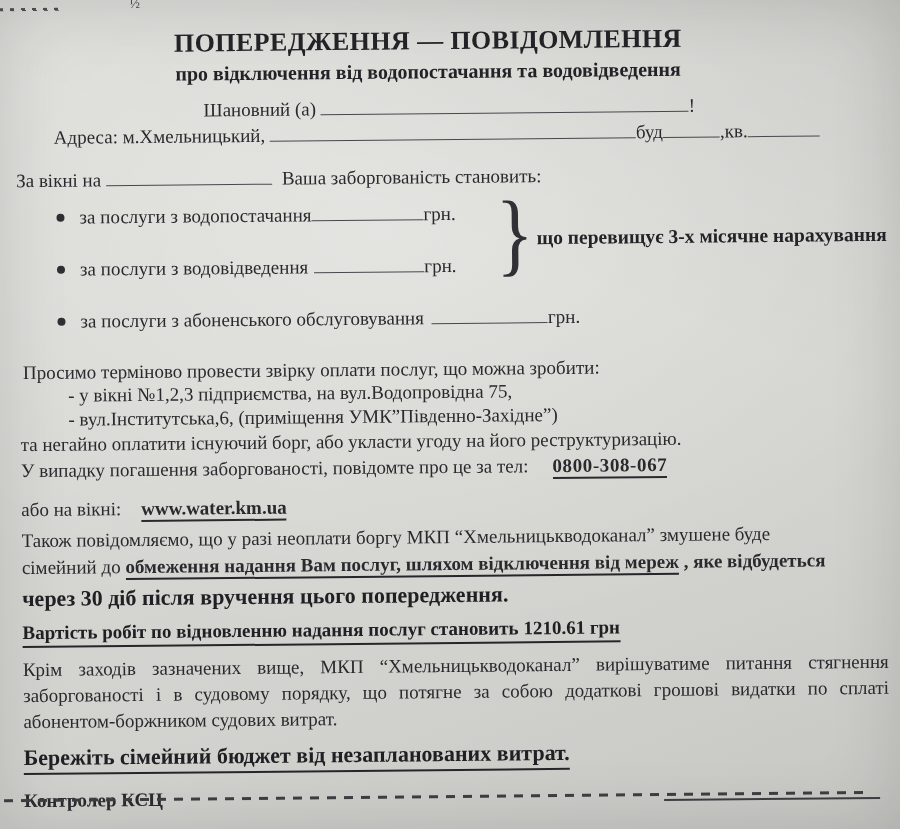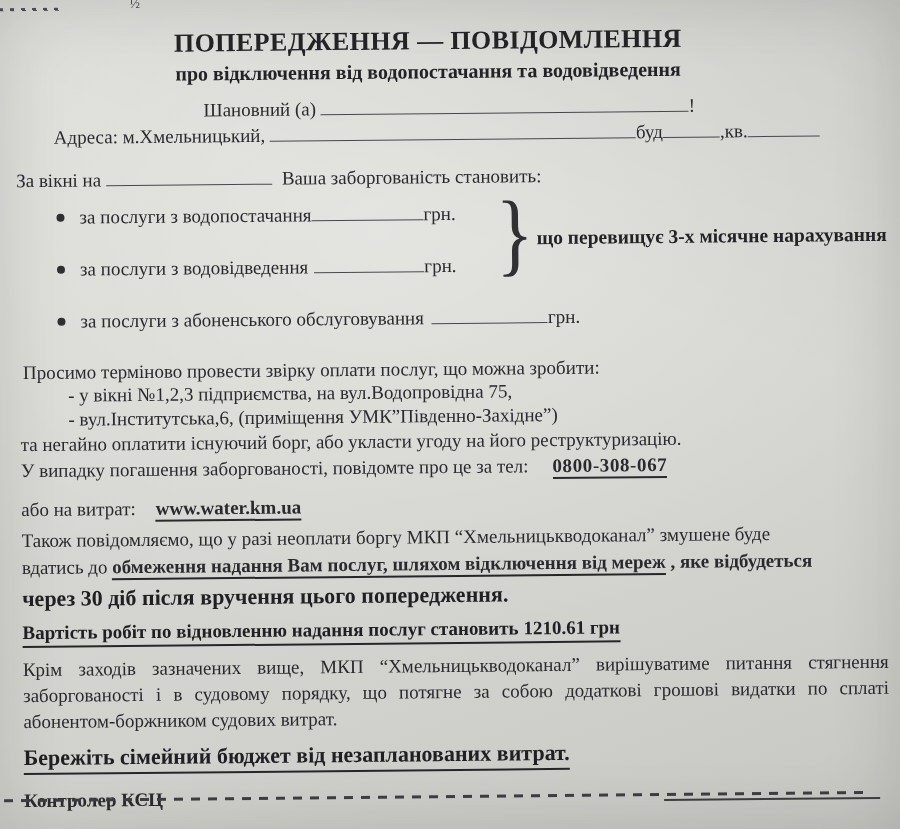--- a/index.html
+++ b/index.html
@@ -149,26 +149,26 @@
     <div class="pay-intro">Просимо терміново провести звірку оплати послуг, що можна зробити:</div>
     <div class="pay-option">- у вікні №1,2,3 підприємства, на вул.Водопровідна 75,</div>
     <div class="pay-option">- вул.Інститутська,6, (приміщення УМК”Південно-Західне”)</div>
     <div class="pay-outro">та негайно оплатити існуючий борг, або укласти угоду на його реструктуризацію.</div>
 
     <div class="line phone-line">
       <span>У випадку погашення заборгованості, повідомте про це за тел:</span><span class="phone">0800-308-067</span>
     </div>
 
     <div class="line site-line">
-      <span>або на витрат:</span><span class="site">www.water.km.ua</span>
+      <span>або на вікні:</span><span class="site">www.water.km.ua</span>
     </div>
 
     <p class="warning">
       <span>Також повідомляємо, що у разі неоплати боргу МКП “Хмельницькводоканал” змушене буде</span><br>
-      <span>вдатись до </span><span class="u">обмеження надання Вам послуг, шляхом відключення від мереж</span><span class="b"> , яке відбудеться</span>
+      <span>сімейний до </span><span class="u">обмеження надання Вам послуг, шляхом відключення від мереж</span><span class="b"> , яке відбудеться</span>
     </p>
     <div class="emphasis">через 30 діб після вручення цього попередження.</div>
 
     <div class="restore-line">
       <span class="restore">Вартість робіт по відновленню надання послуг становить 1210.61 грн</span>
     </div>
 
     <p class="legal">Крім заходів зазначених вище, МКП “Хмельницькводоканал” вирішуватиме питання стягнення заборгованості і в судовому порядку, що потягне за собою додаткові грошові видатки по сплаті абонентом-боржником судових витрат.</p>
 
     <div class="slogan-line">

